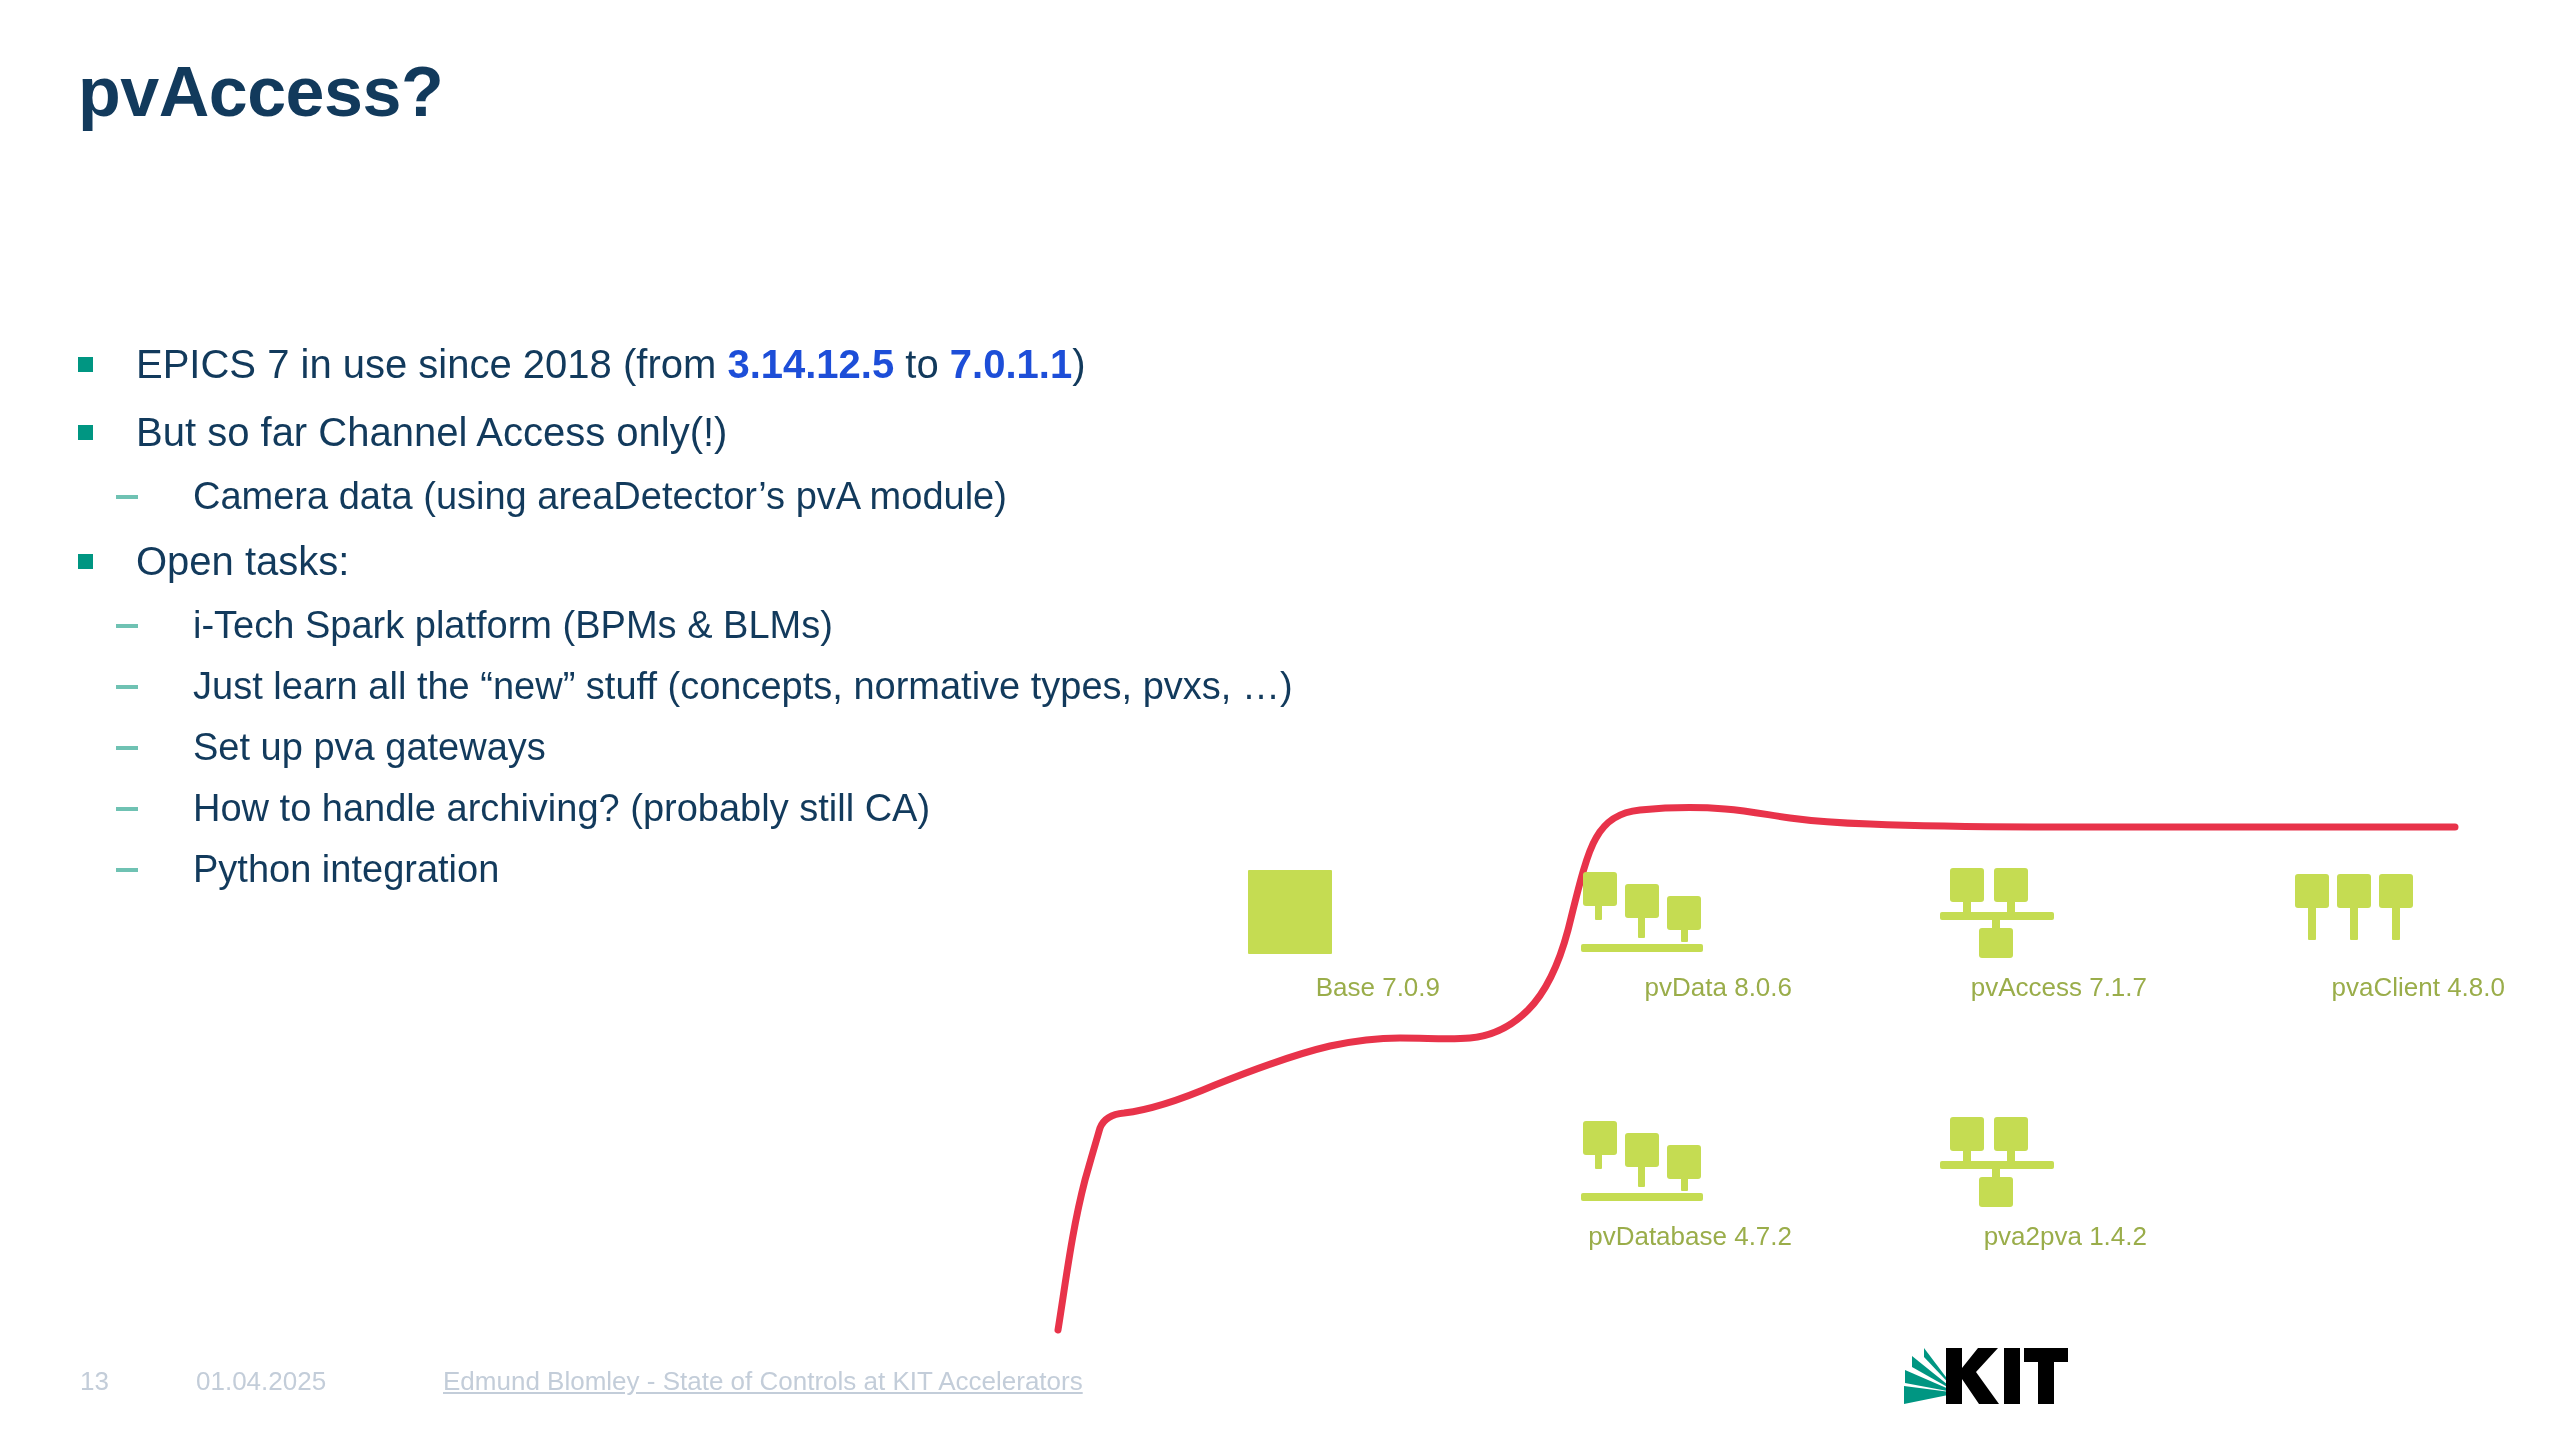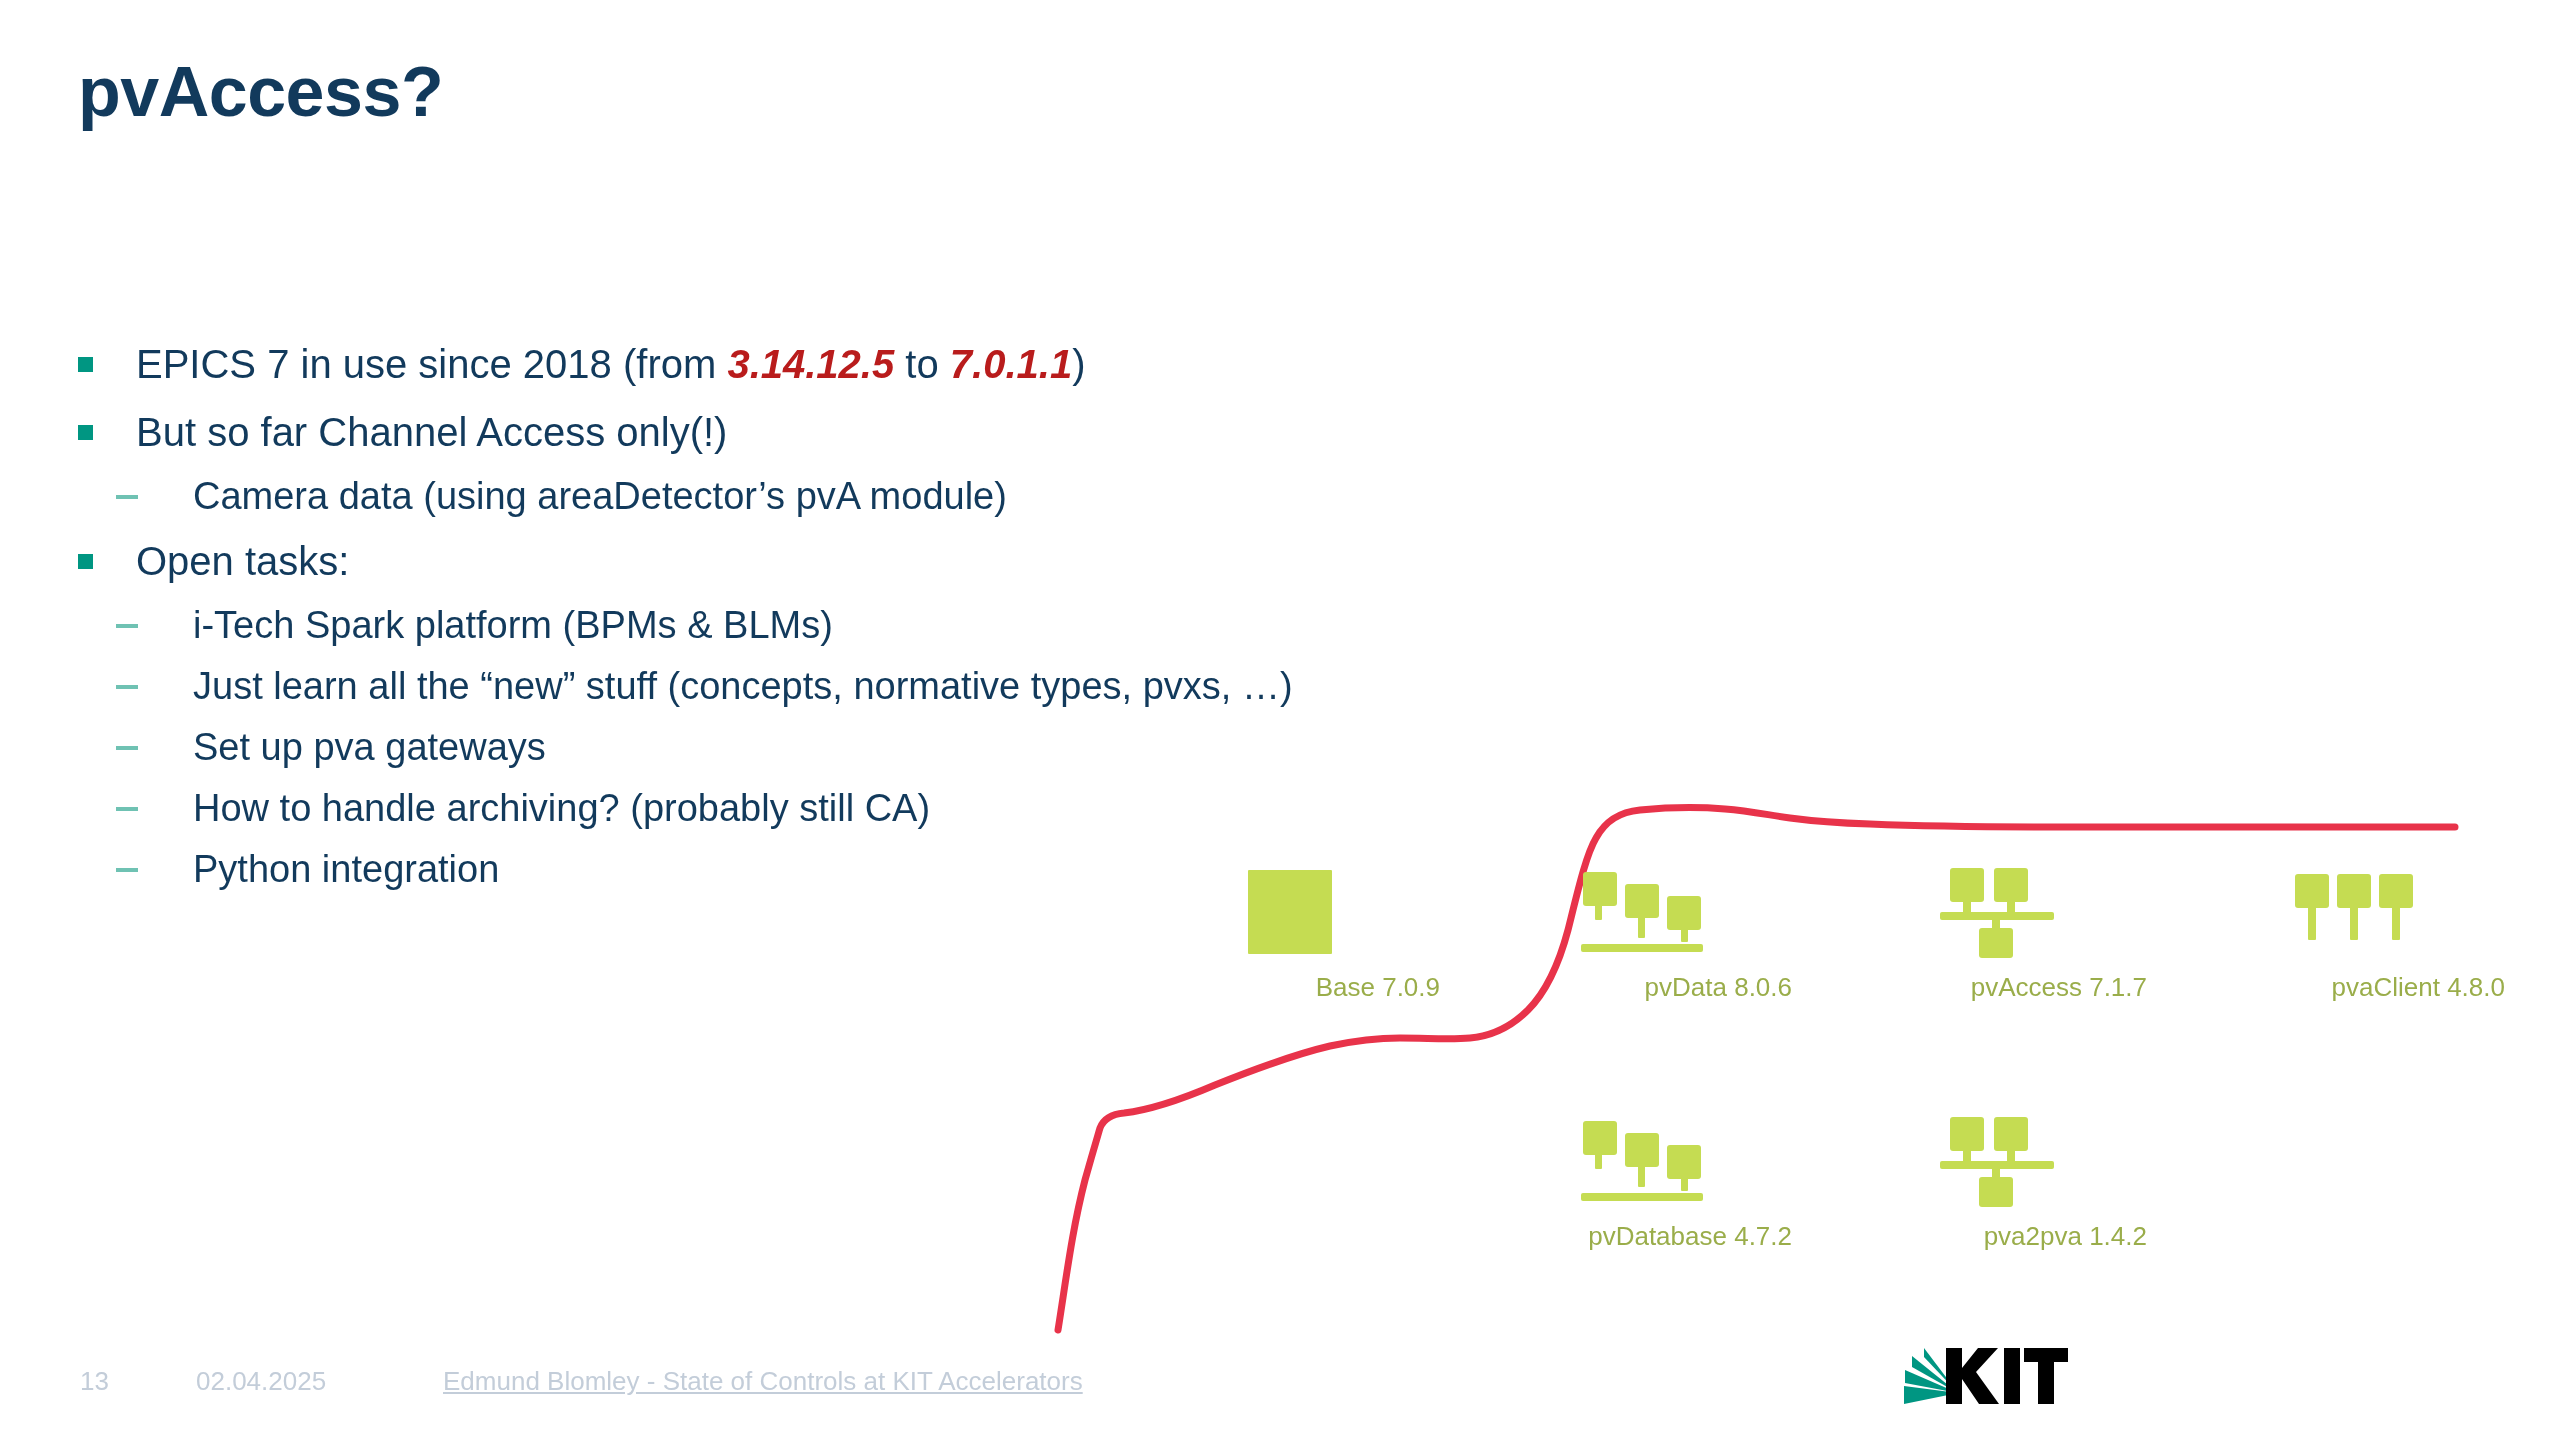--- a/index.html
+++ b/index.html
@@ -84,23 +84,22 @@
     display: block;
     position: absolute;
     left: 38px;
     top: 29px;
     width: 22px;
     height: 4px;
     background: #6fc2b3;
   }
   .bullet-text { display: inline; }
   .accent {
-    color: #b91c1c;
+    color: #1d4ed8;
     font-weight: bold;
-    font-style: italic;
   }
 
   
   #diagram {
     position: absolute;
     left: 0;
     top: 0;
     width: 2560px;
     height: 1440px;
     pointer-events: none;
@@ -296,21 +295,21 @@
             <rect x="56" y="52" width="8" height="12" rx="1" ry="1" fill="#c5dc52"></rect>
             <rect x="43" y="62" width="34" height="30" rx="3" ry="3" fill="#c5dc52"></rect>
           </svg>
         </div>
         <div class="module-label">pva2pva 1.4.2</div>
       </div>
     </div>
 
   <div id="footer">
     <div class="footer-text" id="footer-page">13</div>
-    <div class="footer-text" id="footer-date">02.04.2025</div>
+    <div class="footer-text" id="footer-date">01.04.2025</div>
     <div class="footer-text" id="footer-info">Edmund Blomley - State of Controls at KIT Accelerators</div>
 
     <svg id="kit-logo" viewBox="0 0 166 62">
       <g>
         <path d="M2 40 L2 58 L56 47 Z" fill="#009682"></path>
         <path d="M3 24 L3 37 L56 47 Z" fill="#009682"></path>
         <path d="M10 10 L10 21 L56 47 Z" fill="#009682"></path>
         <path d="M22 2  L22 11 L56 47 Z" fill="#009682"></path>
       </g>
       <g fill="#000000">

